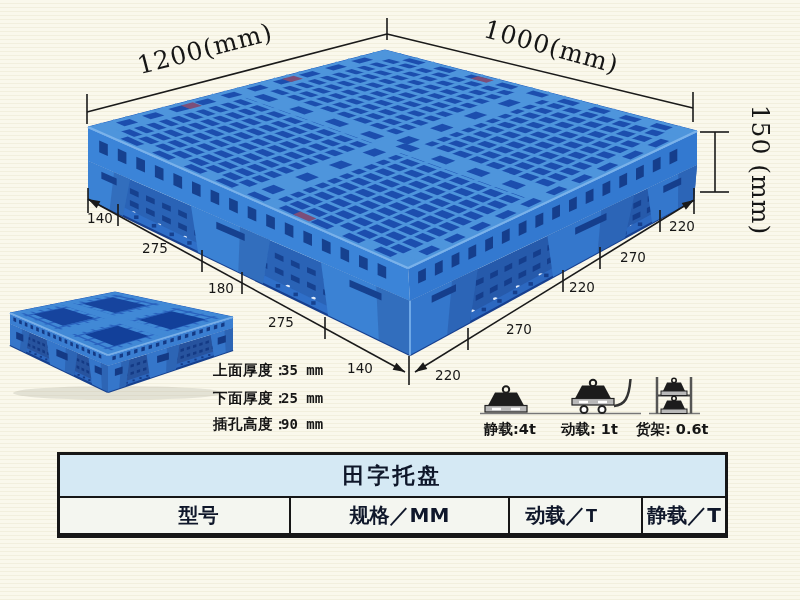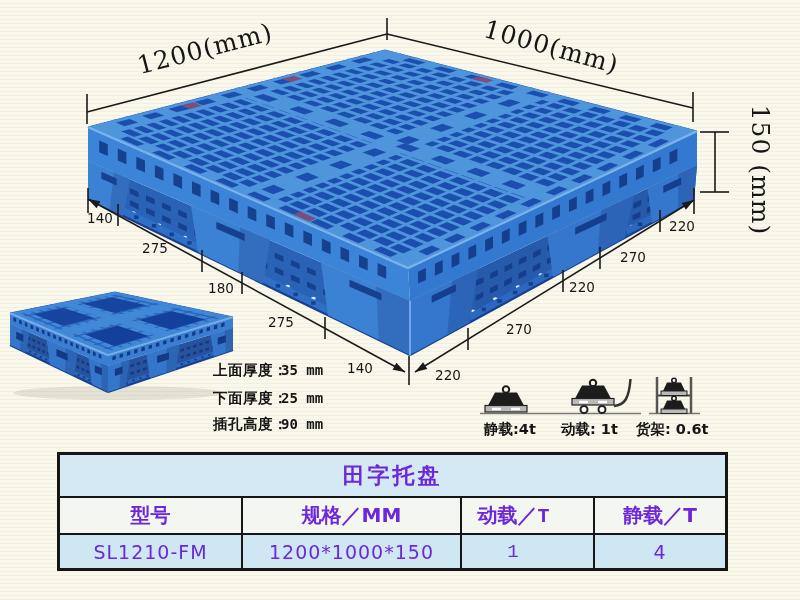--- a/index.html
+++ b/index.html
@@ -11,26 +11,26 @@
   svg{position:absolute;left:0;top:0;}
   text{fill:#161616;}
   .dim-big{font-family:"DejaVu Serif","Liberation Serif",serif;font-size:25px;letter-spacing:1px;}
   .dim-small{font-family:"DejaVu Sans",sans-serif;font-size:13.5px;}
   .note-label{font-family:"DejaVu Sans",sans-serif;font-size:14.5px;font-weight:bold;letter-spacing:0.5px;}
   .note-value{font-family:"DejaVu Sans Mono","Liberation Mono",monospace;font-size:14px;font-weight:bold;}
   .icon-caption{font-family:"DejaVu Sans",sans-serif;font-size:14.5px;font-weight:bold;}
   
   .spec-table{position:absolute;left:57px;top:452px;width:671px;
       border:3px solid #161616;background:#fff;box-sizing:border-box;
-      font-family:"DejaVu Sans","Liberation Sans",sans-serif;color:#6d28d9;}
+      font-family:"DejaVu Sans","Liberation Sans",sans-serif;color:#0f172a;}
   .t-title{height:41px;background:#d5e9f4;border-bottom:2px solid #161616;
       display:flex;align-items:center;justify-content:center;
       font-size:22px;font-weight:bold;letter-spacing:3px;}
   .t-head,.t-row{display:flex;}
-  .t-head{background:#f4f6f0;border-bottom:2px solid #161616;}
+  .t-head{background:#f4f6f0;border-bottom:2px solid #161616;padding-left:48px;}
   .t-row{background:#cfe7f3;}
   .cell{display:flex;align-items:center;justify-content:center;box-sizing:border-box;}
   .t-head .cell{height:35px;font-size:20px;font-weight:bold;}
   .t-row  .cell{height:33px;font-size:19px;font-weight:500;letter-spacing:1px;}
   .c1{width:181px;}
   .c2{width:219px;border-left:2px solid #161616;}
   .c3{width:105px;border-left:2px solid #161616;font-family:Liberation Mono, monospace;}
   .c4{flex:1;border-left:2px solid #161616;margin-left:28px;}
 </style>
 </head>
@@ -655,21 +655,15 @@
 </svg>
 
 <div class="spec-table">
   <div class="t-title">田字托盘</div>
   <div class="t-head">
     <div class="cell c1">型号</div>
     <div class="cell c2">规格／MM</div>
     <div class="cell c3">动载／T</div>
     <div class="cell c4">静载／T</div>
   </div>
-  <div class="t-row">
-    <div class="cell c1">SL1210-FM</div>
-    <div class="cell c2">1200*1000*150</div>
-    <div class="cell c3">1</div>
-    <div class="cell c4">4</div>
-  </div>
 </div>
 
 </div>
 
 </body></html>

